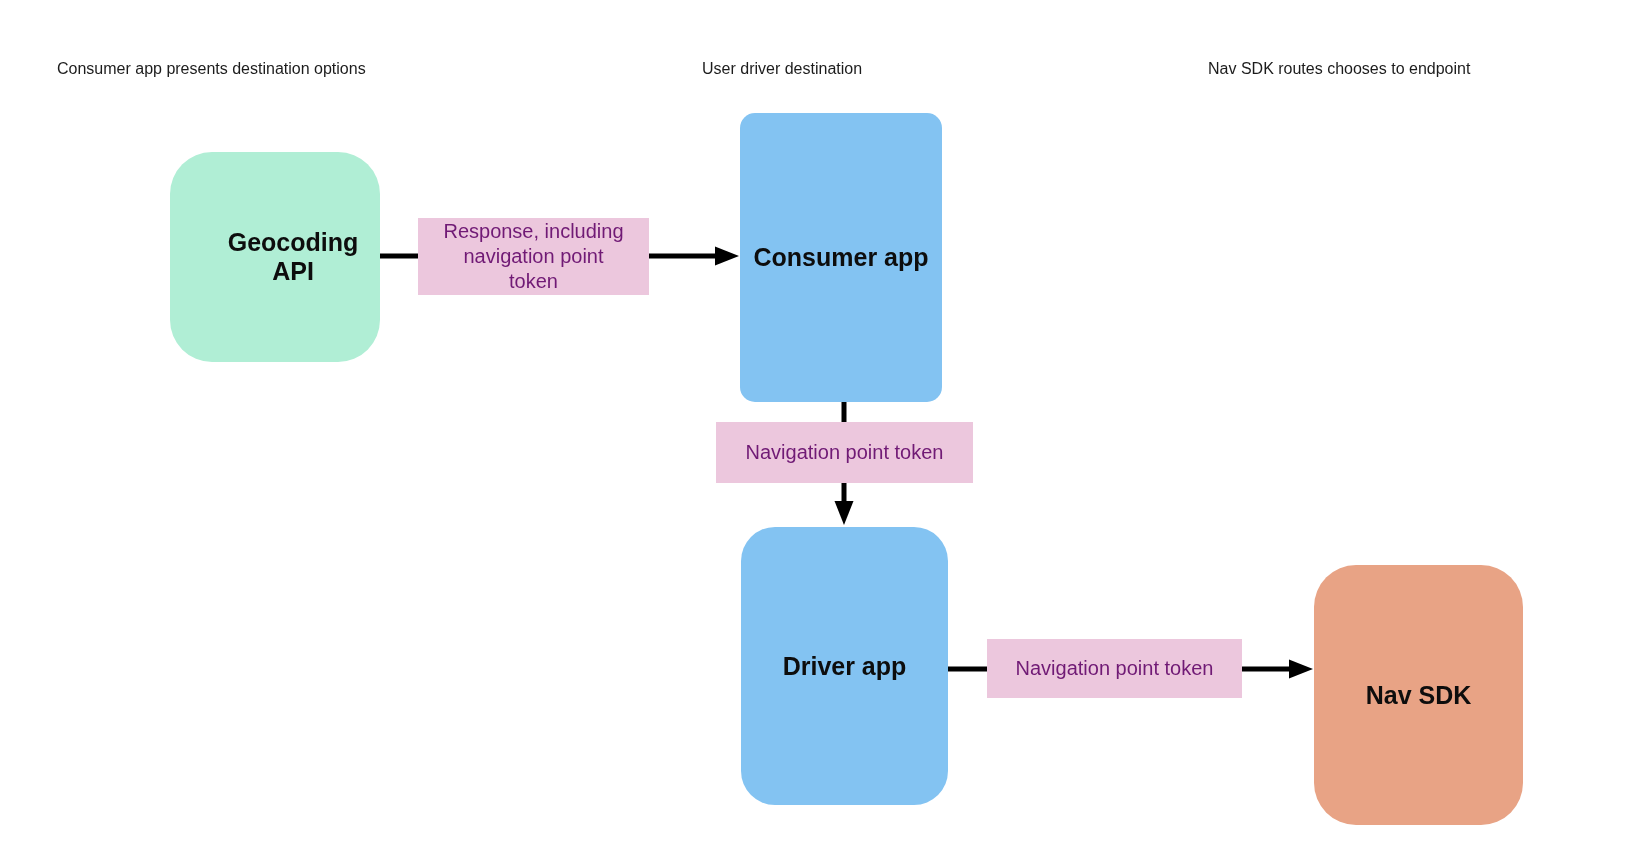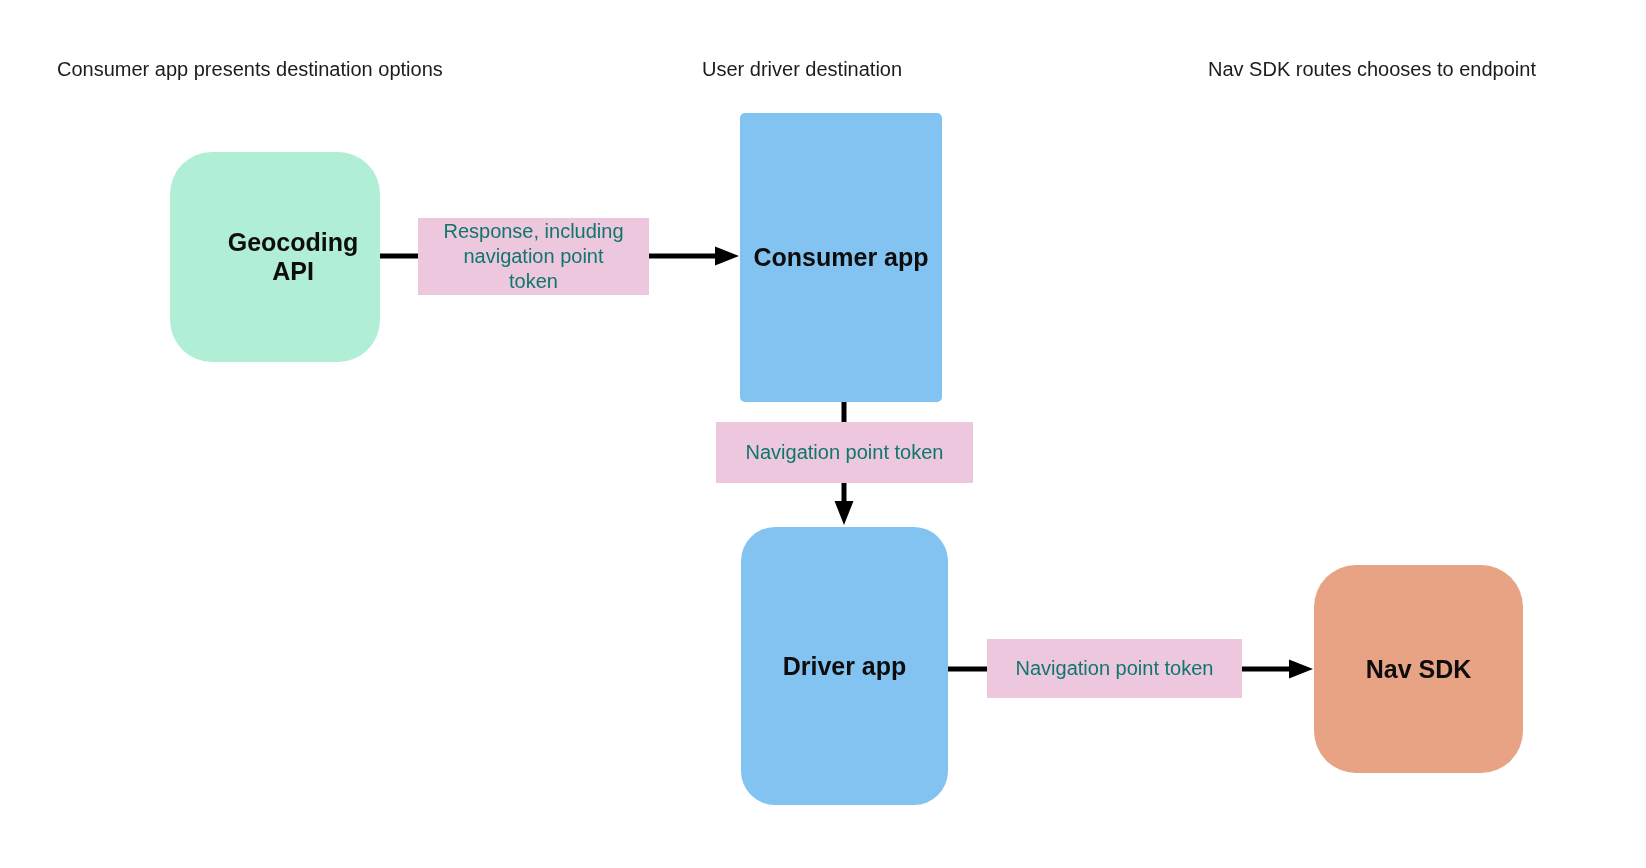--- a/index.html
+++ b/index.html
@@ -11,21 +11,21 @@
   .canvas {
     position: relative;
     width: 1646px;
     height: 868px;
     background: #ffffff;
     overflow: hidden;
   }
   .col-header {
     position: absolute;
     top: 55px;
-    font-size: 20px;
+    font-size: 16px;
     line-height: 28px;
     color: #1c1c1c;
     white-space: nowrap;
   }
   .arrow-layer {
     position: absolute;
     left: 0;
     top: 0;
     width: 1646px;
     height: 868px;
@@ -35,32 +35,32 @@
     display: flex;
     align-items: center;
     justify-content: center;
     font-size: 25px;
     font-weight: 700;
     color: #0d0d0d;
     box-sizing: border-box;
     text-align: center;
   }
   .node-geocoding { left: 170px; top: 152px; width: 210px; height: 210px; border-radius: 42px; }
-  .node-consumer  { left: 740px; top: 113px; width: 202px; height: 289px; border-radius: 5px; }
+  .node-consumer  { left: 740px; top: 113px; width: 202px; height: 289px; border-radius: 15px; }
   .node-driver    { left: 741px; top: 527px; width: 207px; height: 278px; border-radius: 34px; }
-  .node-navsdk    { left: 1314px; top: 565px; width: 209px; height: 208px; border-radius: 42px; }
+  .node-navsdk    { left: 1314px; top: 565px; width: 209px; height: 260px; border-radius: 42px; }
   .edge-label {
     position: absolute;
     display: flex;
     align-items: center;
     justify-content: center;
     text-align: center;
     font-size: 20px;
     line-height: 25px;
-    color: #0f766e;
+    color: #701a75;
     box-sizing: border-box;
   }
   .edge-label-response { left: 418px; top: 218px; width: 231px; height: 77px; padding: 0 20px; }
   .edge-label-mid      { left: 716px; top: 422px; width: 257px; height: 61px; white-space: nowrap; }
   .edge-label-bottom   { left: 987px; top: 639px; width: 255px; height: 59px; white-space: nowrap; }
 </style>
 </head>
 <body>
 
 <div class="canvas">

